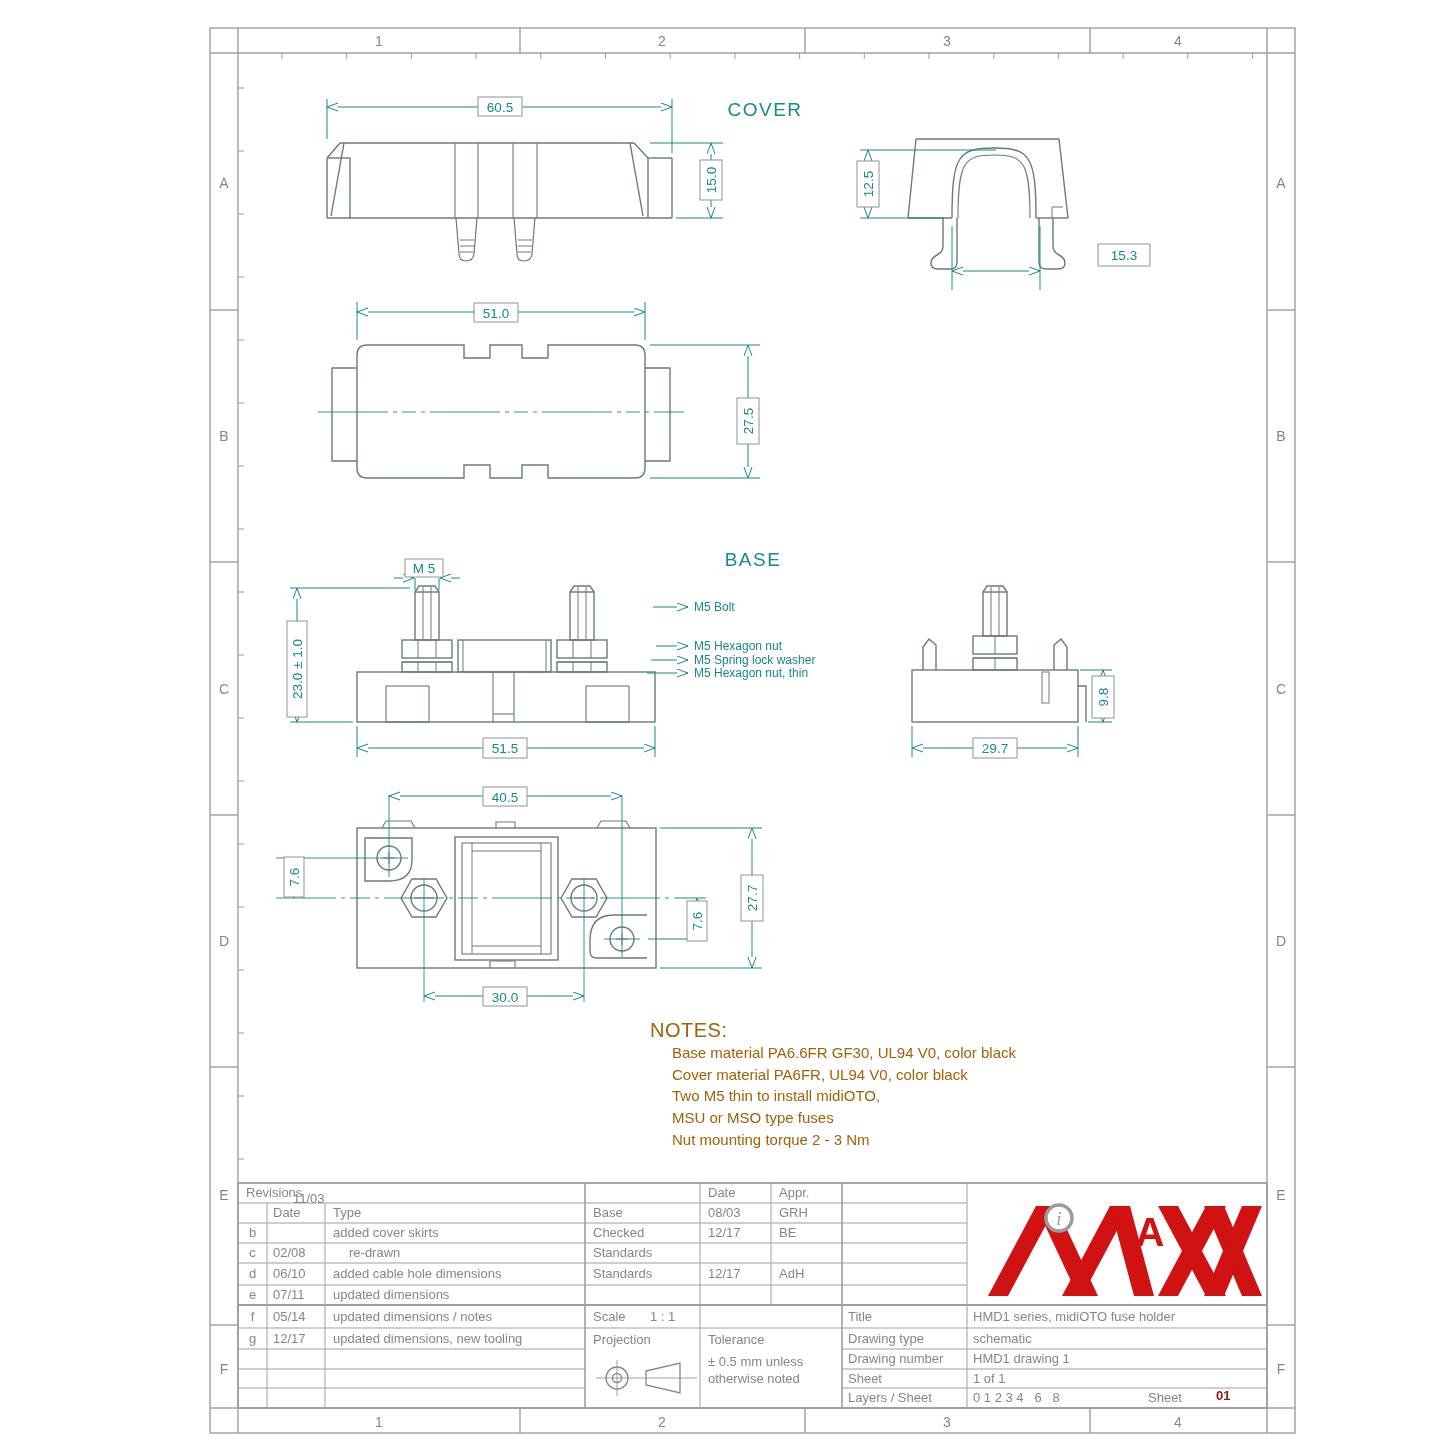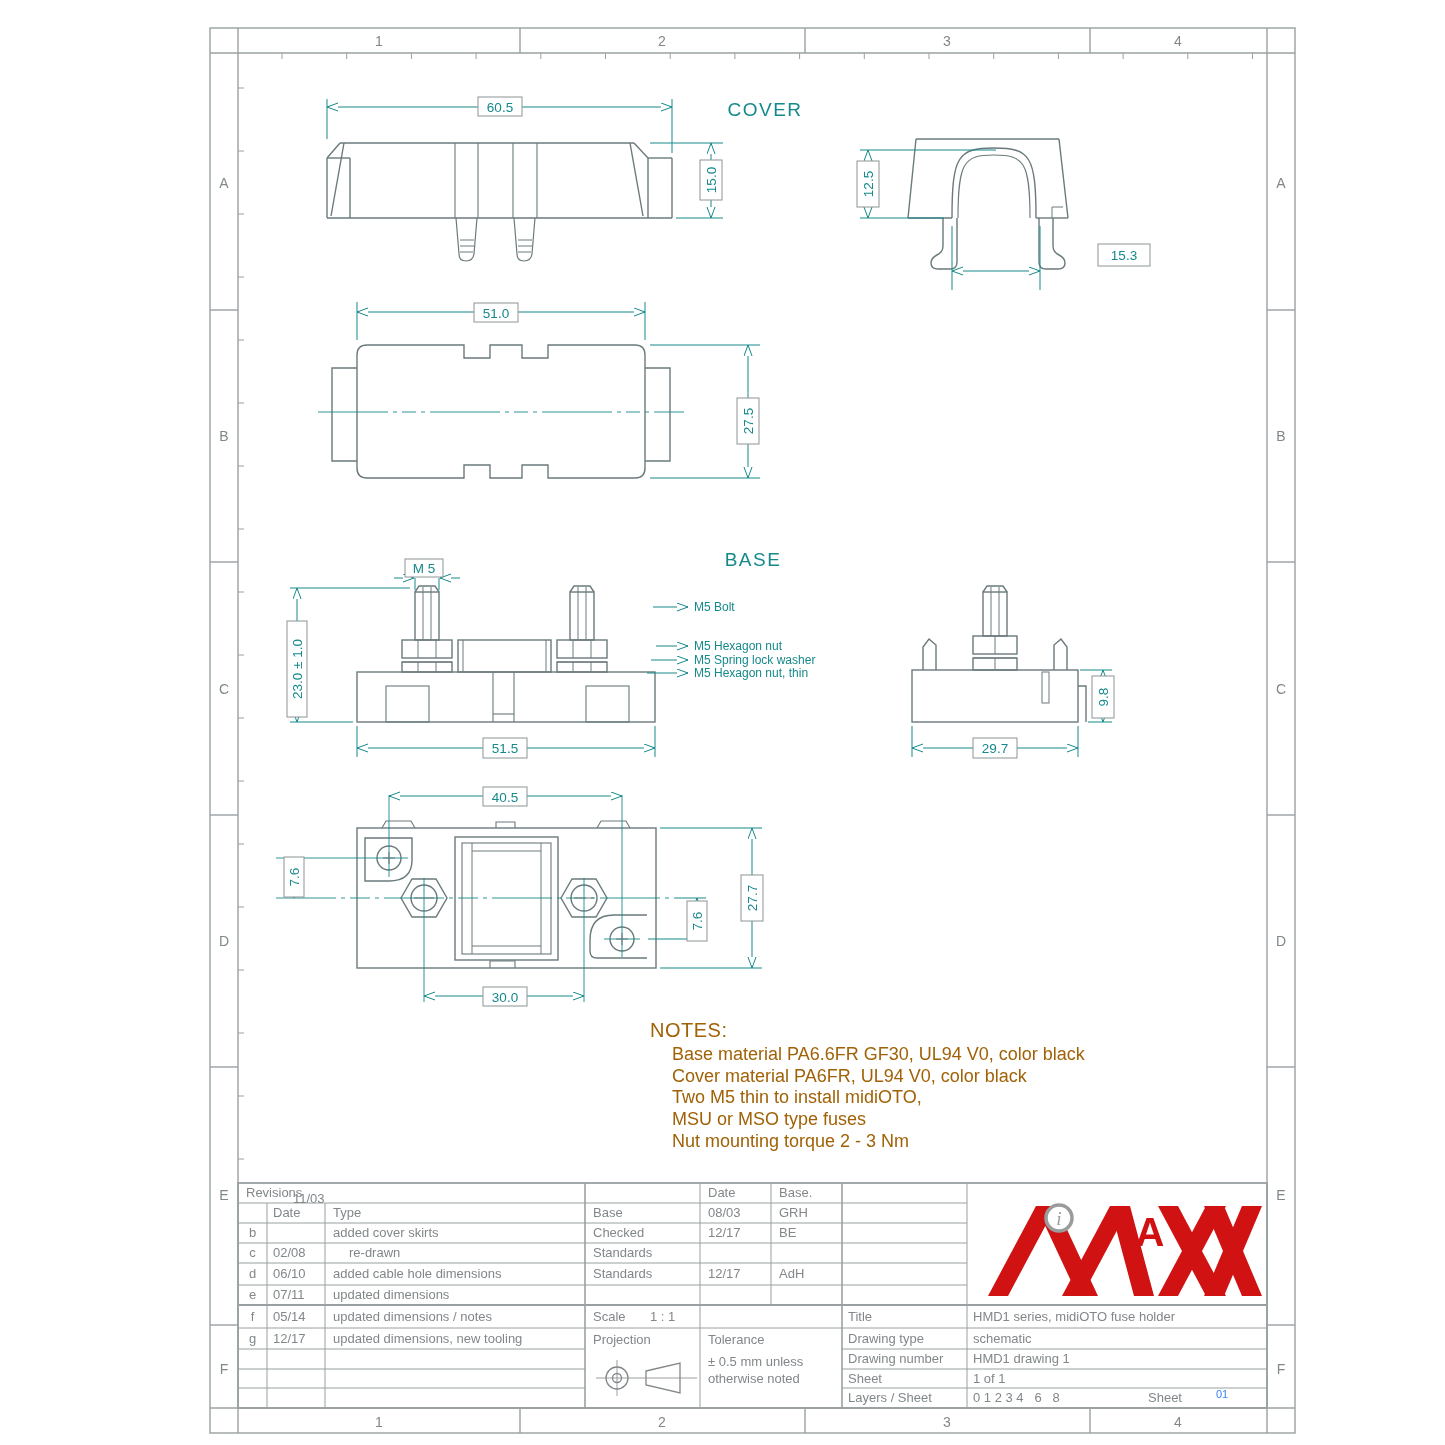--- a/index.html
+++ b/index.html
@@ -2,24 +2,24 @@
 <html><head>
 <meta charset="utf-8">
 <style>
   html,body{margin:0;padding:0;background:#ffffff;}
   .page{position:relative;width:1445px;height:1445px;background:#ffffff;
         font-family:"Liberation Sans",sans-serif;overflow:hidden;}
   .page svg{position:absolute;left:0;top:0;}
   .tb{position:absolute;color:#82878a;font-size:13px;white-space:pre;
       font-family:"Liberation Sans",sans-serif;}
   .tb.center{text-align:center;}
-  .tb.big{font-size:11px;color:#3b82f6;}
+  .tb.big{font-size:13px;color:#7f1d1d;font-weight:bold;}
   .teal{position:absolute;color:#a16207;font-family:"Liberation Sans",sans-serif;}
   .notes-title{font-size:20px;letter-spacing:0.5px;}
-  .note-line{font-size:18px;}
+  .note-line{font-size:15px;}
 </style>
 </head>
 <body>
 
 <div class="page">
 
 <svg width="1445" height="1445" viewBox="0 0 1445 1445">
   <defs>
     <marker id="arw" markerWidth="14" markerHeight="10" refX="12" refY="4.5" orient="auto-start-reverse" markerUnits="userSpaceOnUse">
       <path d="M1,0.5 L12,4.5 L1,8.5" fill="#ffffff" stroke="#16898b" stroke-width="1"></path>
@@ -450,21 +450,21 @@
 
   <div class="tb center" style="left:240px;top:1309px;width:25px;">f</div>
   <div class="tb" style="left:273px;top:1309px;">05/14</div>
   <div class="tb" style="left:333px;top:1309px;">updated dimensions / notes</div>
 
   <div class="tb center" style="left:240px;top:1331px;width:25px;">g</div>
   <div class="tb" style="left:273px;top:1331px;">12/17</div>
   <div class="tb" style="left:333px;top:1331px;">updated dimensions, new tooling</div>
 
   <div class="tb" style="left:708px;top:1185px;">Date</div>
-  <div class="tb" style="left:779px;top:1185px;">Base.</div>
+  <div class="tb" style="left:779px;top:1185px;">Appr.</div>
 
   <div class="tb" style="left:593px;top:1205px;">Base</div>
   <div class="tb" style="left:708px;top:1205px;">08/03</div>
   <div class="tb" style="left:779px;top:1205px;">GRH</div>
 
   <div class="tb" style="left:593px;top:1225px;">Checked</div>
   <div class="tb" style="left:708px;top:1225px;">12/17</div>
   <div class="tb" style="left:779px;top:1225px;">BE</div>
 
   <div class="tb" style="left:593px;top:1245px;">Standards</div>

